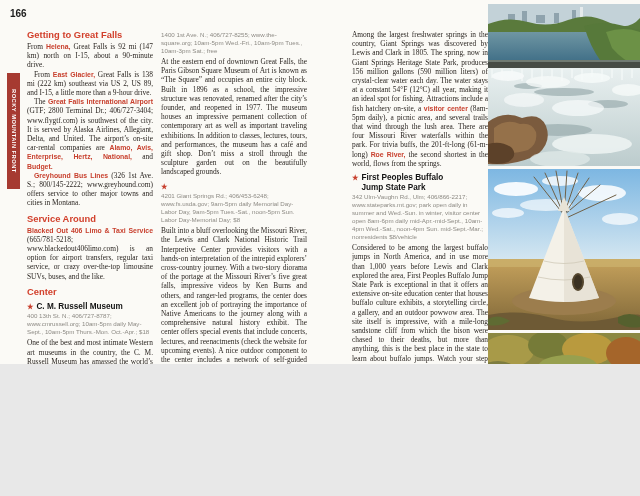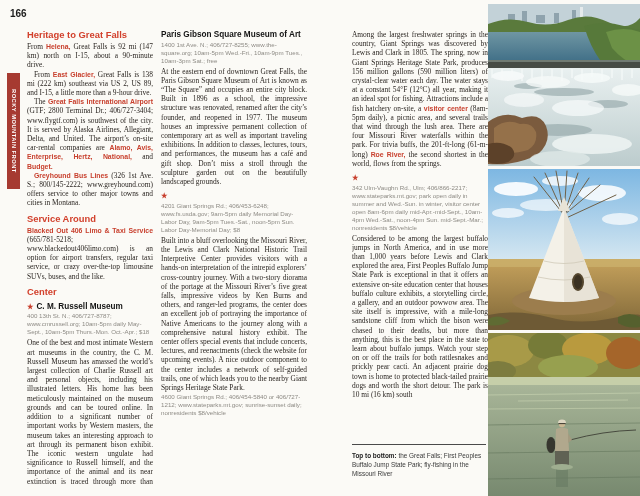--- a/index.html
+++ b/index.html
@@ -5,21 +5,21 @@
   :root{
     --accent:#c8402e;
     --tabbg:#a63a31;
     --gray:#8d8a84;
     --ink:#2b2622;
     --paper:#fbfaf6;
   }
   *{margin:0;padding:0;box-sizing:border-box;}
   html,body{width:640px;height:496px;}
   body{background:#e8e8e8;font-family:"Liberation Serif",serif;}
-  .spread{position:relative;width:640px;height:496px;background:var(--paper);overflow:hidden;}
+  .spread{position:relative;width:640px;height:364px;background:var(--paper);overflow:hidden;}
 
   .pagenum{position:absolute;left:10px;top:8px;font-family:"Liberation Sans",sans-serif;
     font-weight:bold;font-size:10px;color:#1c1c1c;}
 
   .tab{position:absolute;left:7px;top:73px;width:13px;height:116px;background:var(--tabbg);
     display:flex;align-items:center;justify-content:center;}
   .tab span{writing-mode:vertical-rl;text-orientation:sideways;
     font-family:"Liberation Sans",sans-serif;font-weight:bold;font-size:5.8px;
     letter-spacing:.45px;color:#fff;white-space:nowrap;}
 
@@ -61,59 +61,60 @@
 
 <div class="spread">
 
   <div class="pagenum">166</div>
 
   <div class="tab">
     <span>ROCKY MOUNTAIN FRONT</span>
   </div>
 
   <div class="col col1">
-    <h2 class="red">Heritage to Great Falls</h2>
+    <h2 class="red">Getting to Great Falls</h2>
     <p class="body"><span>From </span><span class="hl">Helena,</span><span> Great Falls is 92 mi (147 km) north on I-15, about a 90-minute drive.</span></p>
     <p class="body ind"><span>From </span><span class="hl">East Glacier,</span><span> Great Falls is 138 mi (222 km) southeast via US 2, US 89, and I-15, a little more than a 9-hour drive.</span></p>
     <p class="body ind"><span>The </span><span class="hl">Great Falls International Airport</span><span> (GTF; 2800 Terminal Dr.; 406/727-3404; www.flygtf.com) is southwest of the city. It is served by Alaska Airlines, Allegiant, Delta, and United. The airport’s on-site car-rental companies are </span><span class="hl">Alamo, Avis, Enterprise, Hertz, National,</span><span> and </span><span class="hl">Budget.</span></p>
     <p class="body ind"><span class="hl">Greyhound Bus Lines</span><span> (326 1st Ave. S.; 800/145-2222; www.greyhound.com) offers service to other major towns and cities in Montana.</span></p>
 
     <h2 class="red">Service Around</h2>
     <p class="body"><span class="hl">Blacked Out 406 Limo &amp; Taxi Service</span><span> (665/781-5218; www.blackedout406limo.com) is an option for airport transfers, regular taxi service, or crazy over-the-top limousine SUVs, buses, and the like.</span></p>
 
     <h2 class="red">Center</h2>
     <div class="lh">
       <span class="star">★</span>
       <span class="lt">C. M. Russell Museum</span>
     </div>
     <p class="det">400 13th St. N.; 406/727-8787; www.cmrussell.org; 10am-5pm daily May-Sept., 10am-5pm Thurs.-Mon. Oct.-Apr.; $18</p>
     <p class="body">One of the best and most intimate Western art museums in the country, the C. M. Russell Museum has amassed the world’s largest collection of Charlie Russell art and personal objects, including his illustrated letters. His home has been meticulously maintained on the museum grounds and can be toured online. In addition to a significant number of important works by Western masters, the museum takes an interesting approach to art through its permanent bison exhibit. The iconic western ungulate had significance to Russell himself, and the importance of the animal and its near extinction is traced through more than 1,000 Native American artifacts. Don’t leave Great Falls without spending a few hours at the C. M. Russell.</p>
   </div>
 
   <div class="col col2">
-    <div class="lh" style="margin-top:0">
-      <span class="lt">Paris Gibson Square Museum of Art</span>
-    </div>
     <p class="det">1400 1st Ave. N.; 406/727-8255; www.the-square.org; 10am-5pm Wed.-Fri., 10am-9pm Tues., 10am-3pm Sat.; free</p>
     <p class="body">At the eastern end of downtown Great Falls, the Paris Gibson Square Museum of Art is known as “The Square” and occupies an entire city block. Built in 1896 as a school, the impressive structure was renovated, renamed after the city’s founder, and reopened in 1977. The museum houses an impressive permanent collection of contemporary art as well as important traveling exhibitions. In addition to classes, lectures, tours, and performances, the museum has a café and gift shop. Don’t miss a stroll through the sculpture garden out on the beautifully landscaped grounds.</p>
 
     <div class="lh">
       <span class="star">★</span>
     </div>
     <p class="det">4201 Giant Springs Rd.; 406/453-6248; www.fs.usda.gov; 9am-5pm daily Memorial Day-Labor Day, 9am-5pm Tues.-Sat., noon-5pm Sun. Labor Day-Memorial Day; $8</p>
     <p class="body">Built into a bluff overlooking the Missouri River, the Lewis and Clark National Historic Trail Interpretive Center provides visitors with a hands-on interpretation of the intrepid explorers’ cross-country journey. With a two-story diorama of the portage at the Missouri River’s five great falls, impressive videos by Ken Burns and others, and ranger-led programs, the center does an excellent job of portraying the importance of Native Americans to the journey along with a comprehensive natural history exhibit. The center offers special events that include concerts, lectures, and reenactments (check the website for upcoming events). A nice outdoor component to the center includes a network of self-guided trails, one of which leads you to the nearby Giant Springs Heritage State Park.</p>
 
     <p class="det">4600 Giant Springs Rd.; 406/454-5840 or 406/727-1212; www.stateparks.mt.gov; sunrise-sunset daily; nonresidents $8/vehicle</p>
   </div>
 
   <div class="col col3">
     <p class="body"><span>Among the largest freshwater springs in the country, Giant Springs was discovered by Lewis and Clark in 1805. The spring, now in Giant Springs Heritage State Park, produces 156 million gallons (590 million liters) of crystal-clear water each day. The water stays at a constant 54°F (12°C) all year, making it an ideal spot for fishing. Attractions include a fish hatchery on-site, a </span><span class="hl">visitor center</span><span> (8am-5pm daily), a picnic area, and several trails that wind through the lush area. There are four Missouri River waterfalls within the park. For trivia buffs, the 201-ft-long (61-m-long) </span><span class="hl">Roe River,</span><span> the second shortest in the world, flows from the springs.</span></p>
 
     <div class="lh">
       <span class="star">★</span>
+      <span class="lt">
+        <div>First Peoples Buffalo</div>
+        <div>Jump State Park</div>
+      </span>
     </div>
     <p class="det">342 Ulm-Vaughn Rd., Ulm; 406/866-2217; www.stateparks.mt.gov; park open daily in summer and Wed.-Sun. in winter, visitor center open 8am-6pm daily mid-Apr.-mid-Sept., 10am-4pm Wed.-Sat., noon-4pm Sun. mid-Sept.-Mar.; nonresidents $8/vehicle</p>
     <p class="body">Considered to be among the largest buffalo jumps in North America, and in use more than 1,000 years before Lewis and Clark explored the area, First Peoples Buffalo Jump State Park is exceptional in that it offers an extensive on-site education center that houses buffalo culture exhibits, a storytelling circle, a gallery, and an outdoor powwow area. The site itself is impressive, with a mile-long sandstone cliff from which the bison were chased to their deaths, but more than anything, this is the best place in the state to learn about buffalo jumps. Watch your step on or off the trails for both rattlesnakes and prickly pear cacti. An adjacent prairie dog town is home to protected black-tailed prairie dogs and worth the short detour. The park is 10 mi (16 km) south</p>
   </div>
 
   <div class="caption">
     <div class="rule"></div>
     <span class="cap-label">Top to bottom:</span>
     <span>the Great Falls; First Peoples Buffalo Jump State Park; fly-fishing in the Missouri River</span>
   </div>

